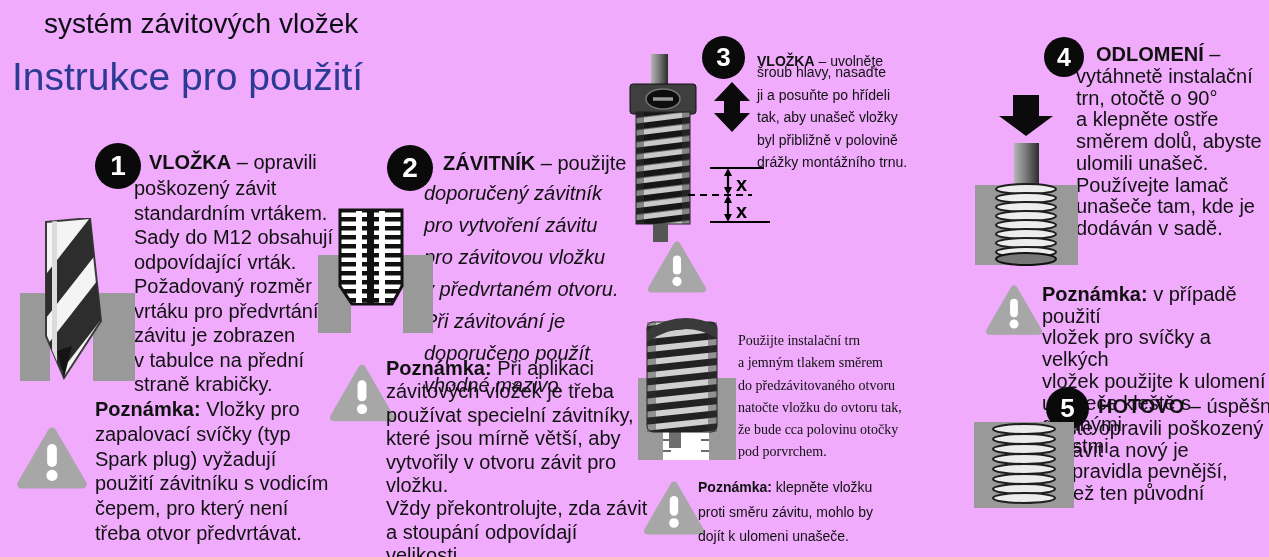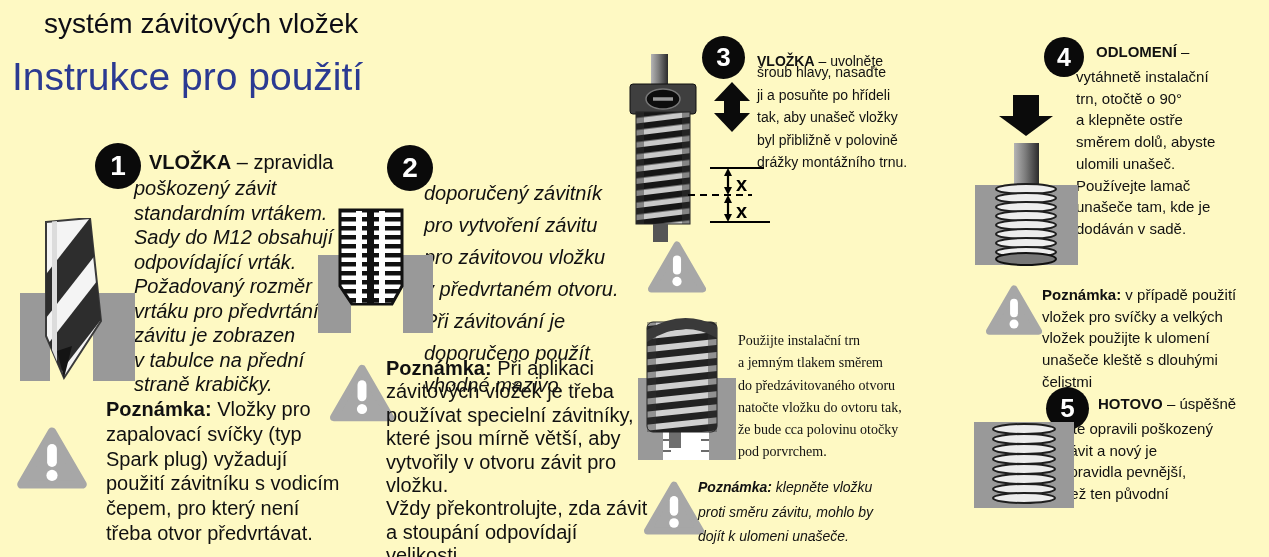--- a/index.html
+++ b/index.html
@@ -1,38 +1,38 @@
 <!DOCTYPE html>
 <html><head>
 <meta charset="utf-8">
 <style>
   html,body{margin:0;padding:0;background:#fff;}
-  .sheet{position:relative;width:1269px;height:557px;background:#fef9c3;overflow:hidden;
+  .sheet{position:relative;width:1269px;height:557px;background:#f0abfc;overflow:hidden;
          font-family:"Liberation Sans","DejaVu Sans",sans-serif;color:#111;}
   .abs{position:absolute;}
   .subtitle{font-size:28px;color:#0d0d15;}
   .title{font-size:39px;color:#2b3a92;}
   .badge{background:#0a0a0a;color:#fff;border-radius:50%;text-align:center;font-weight:bold;}
   .b46{width:46px;height:46px;line-height:46px;font-size:28px;}
   .b43{width:43px;height:43px;line-height:43px;font-size:26px;}
   .b40{width:40px;height:40px;line-height:40px;font-size:25px;}
   .head{white-space:nowrap;}
   .head b{font-weight:bold;}
   .pre{white-space:pre-line;}
   .fs20{font-size:20px;}
   .fs195{font-size:14px;margin-top:8px;}
-  .fs19{font-size:15px;}
-  .lh245{line-height:24.5px;font-style:italic;}
+  .fs19{font-size:20px;}
+  .lh245{line-height:24.5px;}
   .lh243{line-height:32px;font-style:italic;}
   .lh234{line-height:23.4px;}
   .lh233{line-height:23.3px;}
   .lh225{line-height:22.5px;}
   .lh223{line-height:22.3px;font-family:Liberation Serif, serif;}
   .lh217{line-height:21.7px;}
-  .lh248{line-height:24.8px;margin-left:11px;}
+  .lh248{line-height:24.8px;}
   svg{display:block;}
   svg text{font-family:"Liberation Sans","DejaVu Sans",sans-serif;}
 </style>
 </head>
 <body>
 
 <div class="sheet">
 
   <svg width="0" height="0" style="position:absolute">
     <defs>
@@ -53,21 +53,21 @@
         <rect width="10" height="9" fill="#ffffff"></rect>
           <rect width="10" height="4.5" fill="#111111"></rect>
       </pattern>
     </defs>
   </svg>
 
   <div class="abs subtitle" style="left:44px;top:8px">systém závitových vložek</div>
   <div class="abs title" style="left:12px;top:55px">Instrukce pro použití</div>
 
   <div class="abs badge b46" style="left:95px;top:143px">1</div>
-  <div class="abs head fs20" style="left:149px;top:151px"><b>VLOŽKA</b><span> – zpravidla</span></div>
+  <div class="abs head fs20" style="left:149px;top:151px"><b>VLOŽKA</b><span> – opravili</span></div>
   <div class="abs pre fs20 lh245" style="left:134px;top:176px;width:245px">poškozený závit
 standardním vrtákem.
 Sady do M12 obsahují
 odpovídající vrták.
 Požadovaný rozměr
 vrtáku pro předvrtání
 závitu je zobrazen
 v tabulce na přední
 straně krabičky.</div>
 
@@ -92,20 +92,21 @@
     <circle cx="50" cy="71" r="8" fill="#ffffff"></circle>
   </svg>
   <div class="abs fs20 lh248" style="left:95px;top:397px;width:250px"><b>Poznámka:</b><span class="pre"> Vložky pro
 zapalovací svíčky (typ
 Spark plug) vyžadují
 použití závitníku s vodicím
 čepem, pro který není
 třeba otvor předvrtávat.</span></div>
 
   <div class="abs badge b46" style="left:387px;top:145px">2</div>
+  <div class="abs head fs20" style="left:443px;top:152px"><b>ZÁVITNÍK</b><span> – použijte</span></div>
   <div class="abs pre fs20 lh243" style="left:424px;top:177px;width:240px">doporučený závitník
 pro vytvoření závitu
 pro závitovou vložku
 v předvrtaném otvoru.
 Při závitování je
 doporučeno použít
 vhodné mazivo.</div>
 
   <svg class="abs" style="left:318px;top:208px" width="115" height="125" viewBox="0 0 115 125">
     <rect x="0" y="47" width="33" height="78" fill="#999999"></rect>

